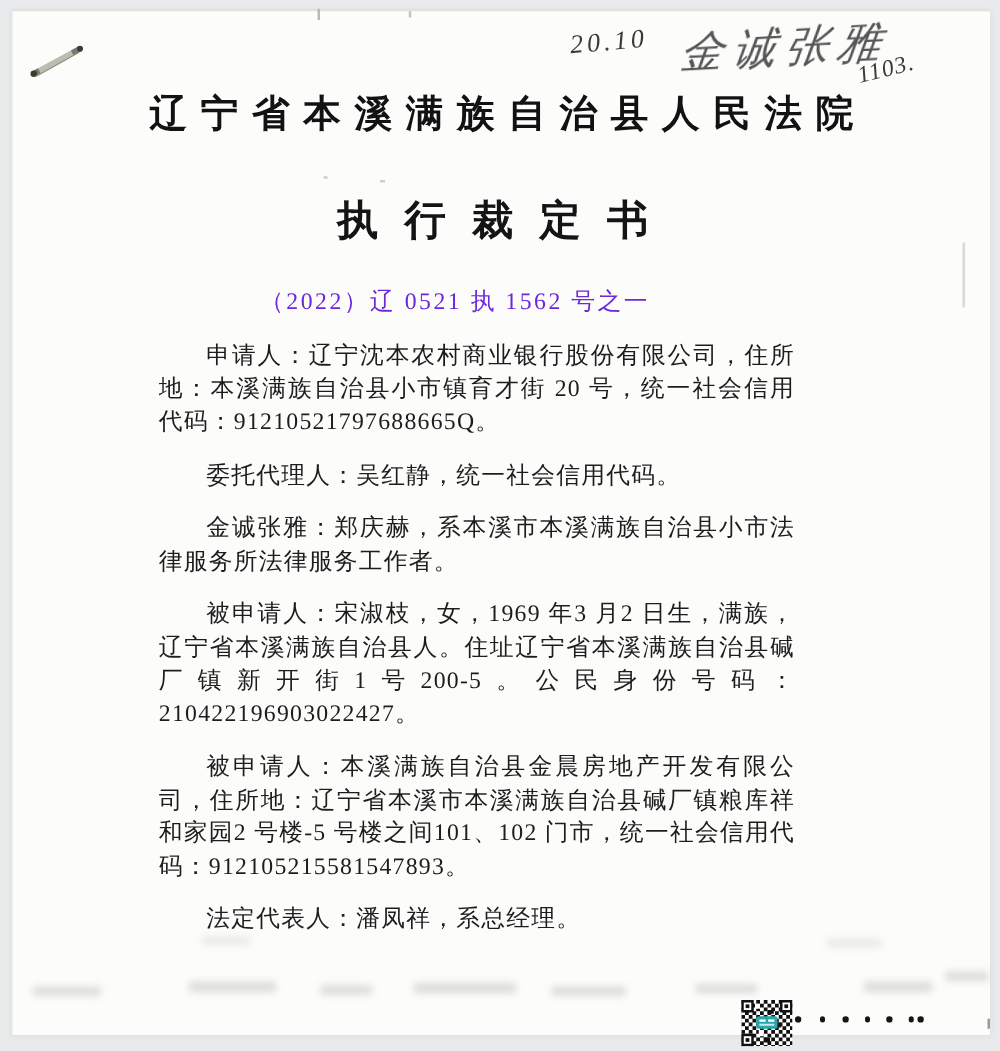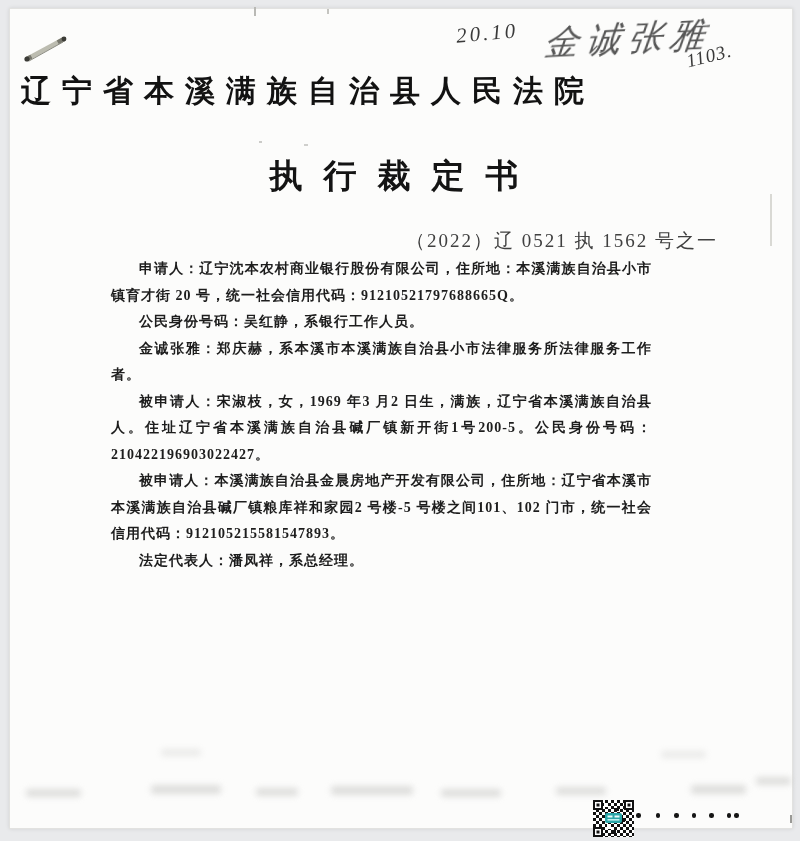--- a/index.html
+++ b/index.html
@@ -10,43 +10,43 @@
   }
   .page{
     position:absolute;left:9px;top:8px;width:784px;height:821px;
     background:#fcfcfb;
     box-shadow:0 0 4px rgba(0,0,0,.10);
     border:1px solid #e2e2e0;box-sizing:border-box;
   }
   
   .court-name{
     position:absolute;top:62px;left:0;width:100%;
-    font-size:30px;font-weight:700;color:#121212;
+    text-align:center;font-size:30px;font-weight:700;color:#121212;
     letter-spacing:11px;padding-left:11px;box-sizing:border-box;
     margin:0;white-space:nowrap;
   }
   .doc-title{
     position:absolute;top:145px;left:0;width:100%;
     text-align:center;font-size:33px;font-weight:700;color:#141414;
     letter-spacing:21px;padding-left:7px;box-sizing:border-box;
     margin:0;white-space:nowrap;
   }
   .case-number{
     position:absolute;top:219px;left:0;width:100%;
-    text-align:right;padding-right:74px;box-sizing:border-box;
-    font-size:19px;color:#404040;letter-spacing:2px;white-space:nowrap;
+    text-align:center;padding-right:74px;box-sizing:border-box;
+    font-size:19px;color:#6d28d9;letter-spacing:2px;white-space:nowrap;
   }
   
   .body-text{
     position:absolute;left:101px;top:247px;width:541px;
     color:#1d1d1d;
   }
   .body-text p{
-    margin:0;text-indent:2em;font-size:14px;line-height:26.5px;
-    letter-spacing:1px;text-align:justify;font-weight:bold;
+    margin:16px;text-indent:2em;font-size:19px;line-height:26.5px;
+    letter-spacing:1px;text-align:justify;
   }
   
   .hw{position:absolute;color:#3a3a3a;font-style:italic;white-space:nowrap;}
   .hw-date{left:446px;top:12px;font-size:21px;transform:rotate(-5deg);letter-spacing:3px;}
   .hw-sig{
     left:534px;top:6px;font-size:35px;letter-spacing:7px;opacity:.85;
     transform:rotate(-3deg) skewX(-10deg);filter:blur(.3px);
   }
   .hw-note{left:676px;top:36px;font-size:19px;transform:rotate(-14deg);letter-spacing:1px;}
   
@@ -83,21 +83,21 @@
   <span class="hw hw-date">20.10</span>
   <span class="hw hw-sig">金诚张雅</span>
   <span class="hw hw-note">1103.</span>
 
   <h1 class="court-name">辽宁省本溪满族自治县人民法院</h1>
   <h2 class="doc-title">执行裁定书</h2>
   <div class="case-number">（2022）辽 0521 执 1562 号之一</div>
 
   <div class="body-text">
     <p>申请人：辽宁沈本农村商业银行股份有限公司，住所地：本溪满族自治县小市镇育才街 20 号，统一社会信用代码：91210521797688665Q。</p>
-    <p>公民身份号码：吴红静，系银行工作人员。</p>
+    <p>委托代理人：吴红静，统一社会信用代码。</p>
     <p>金诚张雅：郑庆赫，系本溪市本溪满族自治县小市法律服务所法律服务工作者。</p>
     <p>被申请人：宋淑枝，女，1969 年3 月2 日生，满族，辽宁省本溪满族自治县人。住址辽宁省本溪满族自治县碱厂镇新开街1号200-5。公民身份号码：210422196903022427。</p>
     <p>被申请人：本溪满族自治县金晨房地产开发有限公司，住所地：辽宁省本溪市本溪满族自治县碱厂镇粮库祥和家园2 号楼-5 号楼之间101、102 门市，统一社会信用代码：912105215581547893。</p>
     <p>法定代表人：潘凤祥，系总经理。</p>
   </div>
 
   <svg class="qr" width="41" height="37" viewBox="0 0 41 37">
     <defs>
       <pattern id="qrp" width="6" height="6" patternUnits="userSpaceOnUse">
         <rect width="6" height="6" fill="#fff"></rect>

